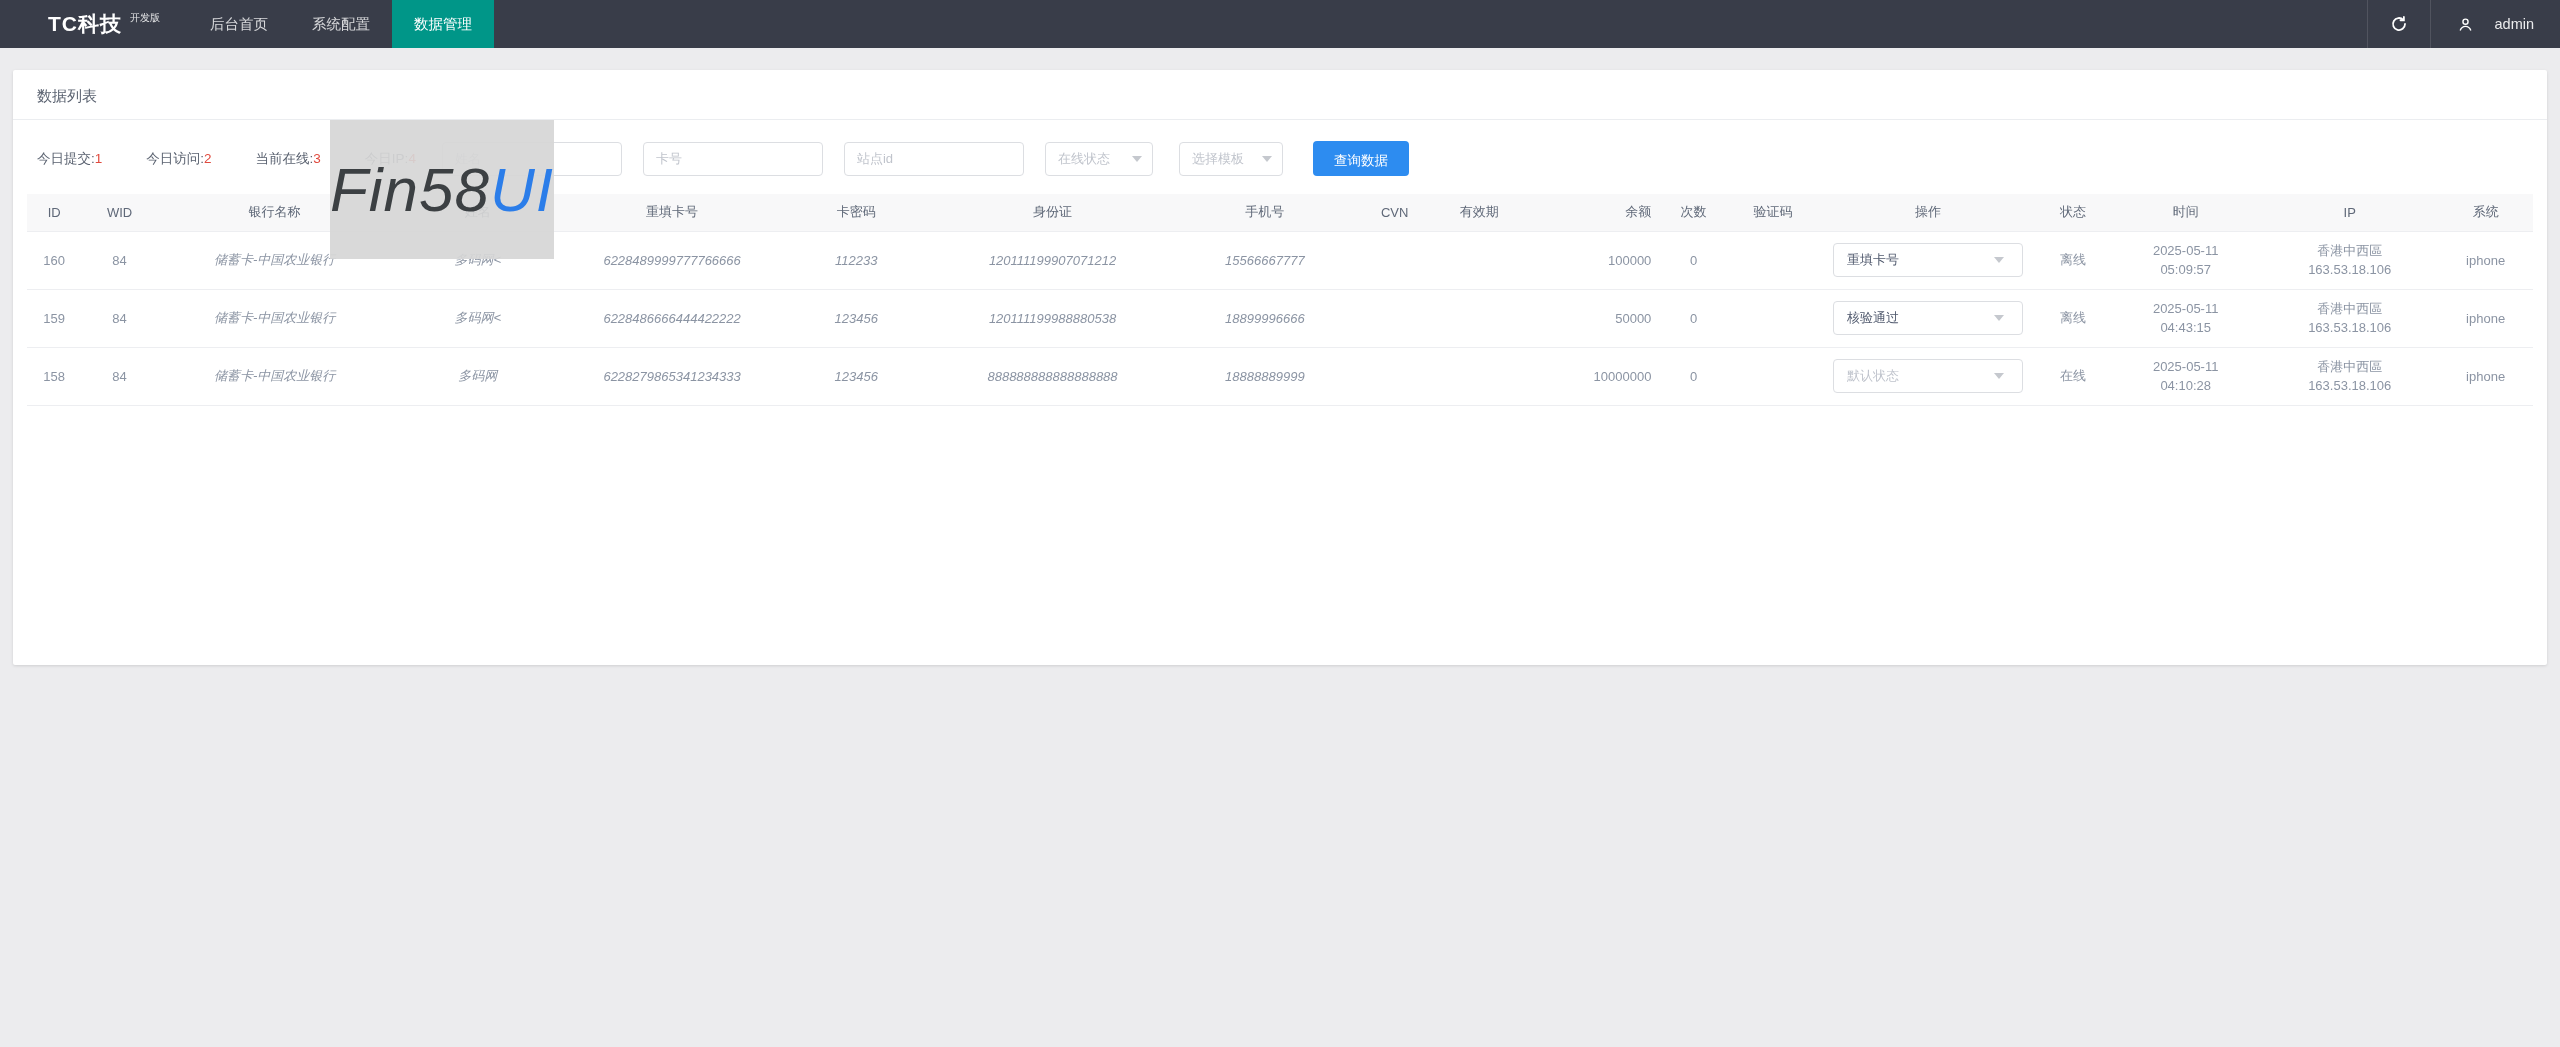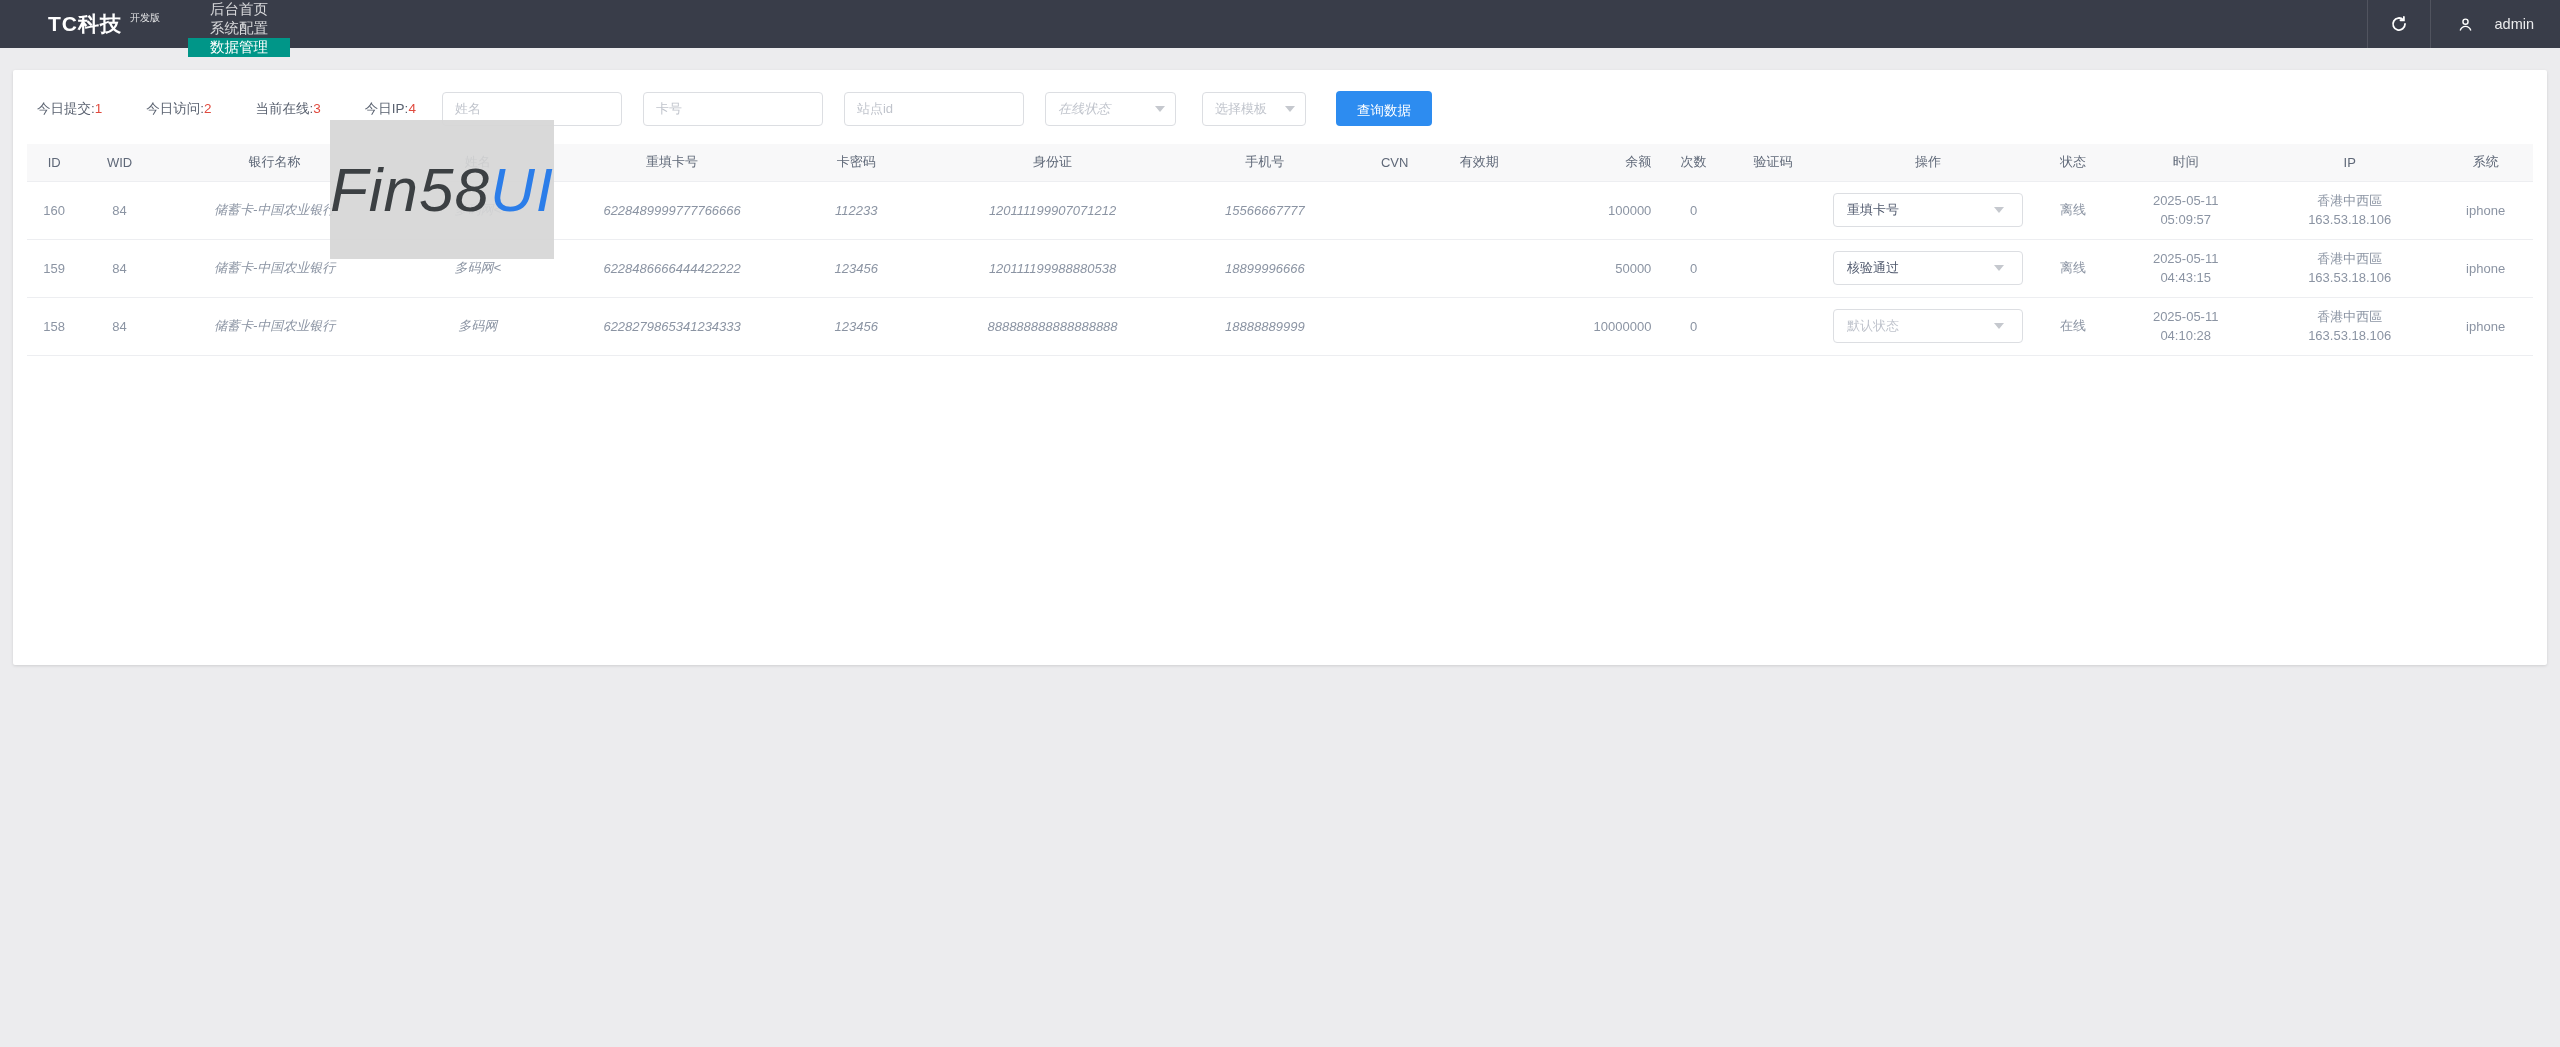--- a/index.html
+++ b/index.html
@@ -10,21 +10,21 @@
     position:relative; overflow:hidden;
   }
   
   .navbar {
     height:48px; background:#393d49; display:flex; align-items:stretch;
     color:#fff;
   }
   .logo { display:flex; align-items:center; padding:0 28px 0 48px; }
   .logo-text { font-size:21px; font-weight:bold; color:#fff; letter-spacing:1px; }
   .logo-sup { font-size:10px; color:rgba(255,255,255,.85); margin-left:8px; margin-top:-12px; }
-  .nav-tabs { display:flex; align-items:stretch;flex-direction:column; }
+  .nav-tabs { display:flex; align-items:stretch; }
   .nav-tab {
     display:flex; align-items:center; padding:0 22px; font-size:14.5px;
     color:rgba(255,255,255,.8); cursor:pointer;
   }
   .nav-tab.active { background:#009688; color:#fff; }
   .nav-right { margin-left:auto; display:flex; align-items:stretch; }
   .nav-right .sep { width:1px; background:rgba(255,255,255,.12); }
   .nav-icon-btn { display:flex; align-items:center; padding:0 22px; cursor:pointer; }
   .nav-user { display:flex; align-items:center; padding:0 26px; font-size:14.5px; color:rgba(255,255,255,.9); gap:21px; cursor:pointer; }
   .nav-icon-btn svg, .nav-user svg { display:block; }
@@ -44,21 +44,21 @@
     width:180px; height:34px; border:1px solid #dcdee2; border-radius:4px;
     padding:0 12px; font-size:13px; color:#515a6e; margin-right:21px;
     font-family:inherit; outline:none; background:#fff;
   }
   .tb-input::placeholder { color:#c0c4cc; }
   .tb-select {
     height:34px; border:1px solid #dcdee2; border-radius:4px; background:#fff;
     display:flex; align-items:center; justify-content:space-between;
     padding:0 10px 0 12px; color:#c0c4cc; font-size:13px; cursor:pointer;
   }
-  .sel-status { width:131px; margin-right:26px;font-style:italic; }
+  .sel-status { width:108px; margin-right:26px; }
   .sel-template { width:104px; margin-right:30px; }
   .caret { width:0; height:0; border-left:5px solid transparent; border-right:5px solid transparent; border-top:6px solid #c5c8ce; margin-left:8px; }
   .query-btn {
     height:35px; padding:11px 21px; background:#2d8cf0; color:#fff; border:none;
     border-radius:4px; font-size:13.5px; cursor:pointer; font-family:inherit;
   }
   
   table { width:calc(100% - 28px); margin:0 14px; border-collapse:collapse; table-layout:fixed; }
   thead th {
     background:#f8f8f9; color:#5f6878; font-weight:normal; font-size:13px;
@@ -118,20 +118,23 @@
           <circle cx="12" cy="8" r="3.6"></circle>
           <path d="M4.5 20.5c1.4-4 4.2-5.8 7.5-5.8s6.1 1.8 7.5 5.8"></path>
         </svg>
       </span>
       <span>admin</span>
     </div>
   </div>
 </div>
 
 <div class="card">
+  <div class="card-header">
+    <span class="card-title">数据列表</span>
+  </div>
 
   <div class="toolbar">
     <span class="stat"><span>今日提交</span>:<span class="num">1</span></span>
     <span class="stat"><span>今日访问</span>:<span class="num">2</span></span>
     <span class="stat"><span>当前在线</span>:<span class="num">3</span></span>
     <span class="stat last"><span>今日IP</span>:<span class="num">4</span></span>
 
     <input class="tb-input" placeholder="姓名" style="">
     <input class="tb-input" placeholder="卡号" style="">
     <input class="tb-input" placeholder="站点id" style="">

